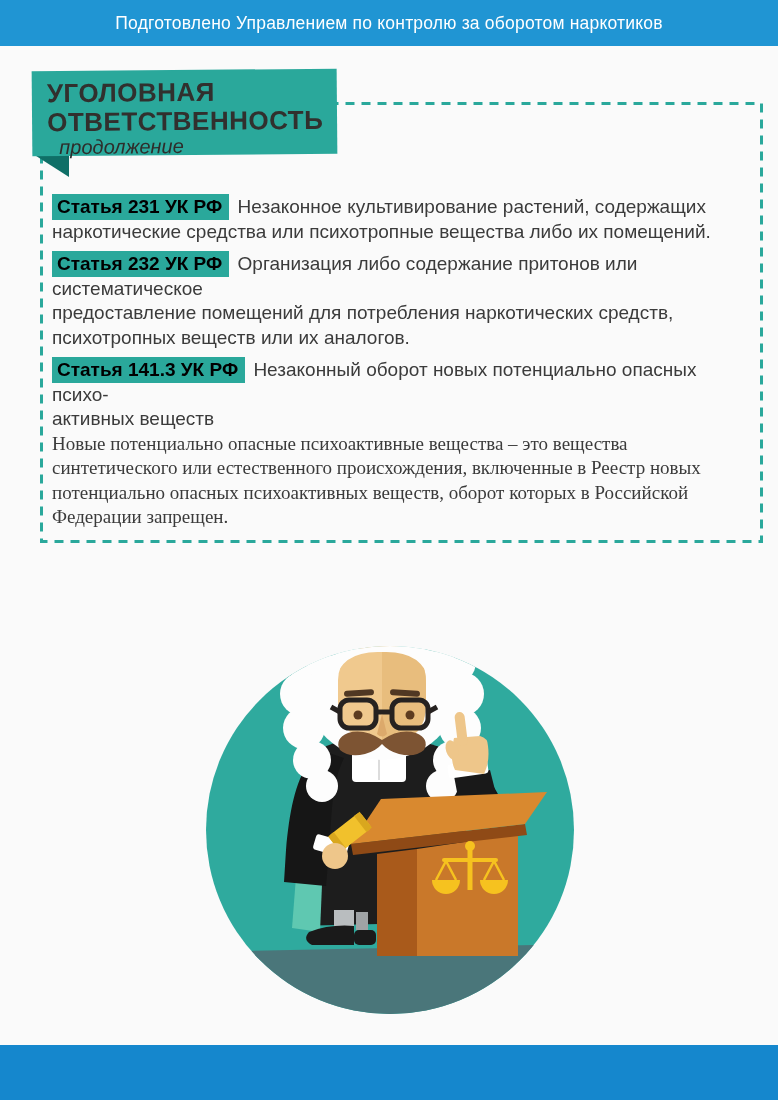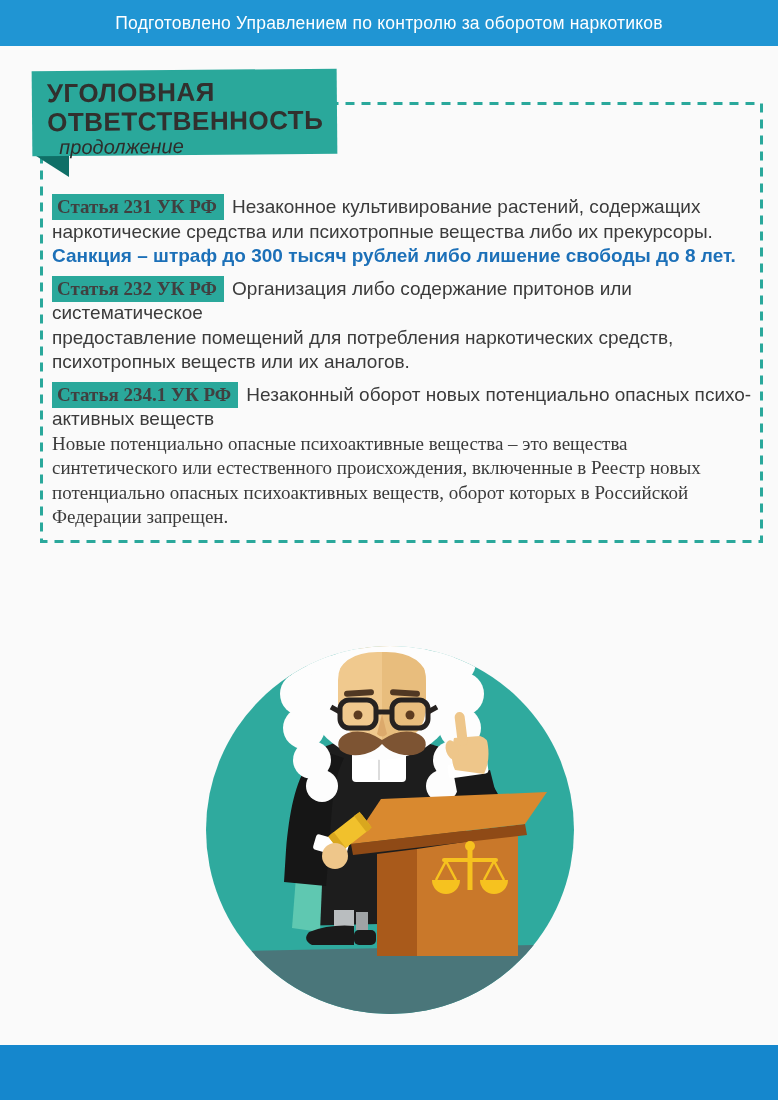--- a/index.html
+++ b/index.html
@@ -38,22 +38,22 @@
   .articles{
     position:absolute;left:40px;top:103px;width:723px;z-index:2;
     box-sizing:border-box;padding:92px 8px 0 12px;
   }
   .article{margin:0 0 8px 0;}
   .article .body{
     font-size:19px;line-height:24.5px;color:#3b3b3b;
     white-space:pre-wrap;
   }
   .badge{
-    background:#2aa89b;color:#404040;font-weight:bold;
-    padding:2px 7px 3px 5px;margin-right:3px;font-family:Liberation Serif, serif;
+    background:#2aa89b;color:#000000;font-weight:bold;
+    padding:2px 7px 3px 5px;margin-right:3px;
   }
   .sanction{
     font-size:19px;line-height:24.5px;color:#1c70b8;font-weight:bold;
     white-space:pre-wrap;
   }
   .note{
     font-size:19px;line-height:24.5px;color:#3b3b3b;white-space:pre-wrap;font-family:Liberation Serif, serif;
   }
   
   .judge{position:absolute;left:198px;top:588px;width:384px;height:432px;z-index:2;}
@@ -85,32 +85,31 @@
     <div class="t1">УГОЛОВНАЯ</div>
     <div class="t2">ОТВЕТСТВЕННОСТЬ</div>
     <div class="sub">продолжение</div>
   </div>
   <div class="banner-fold"></div>
 
   <div class="articles">
 
     <div class="article">
       <div class="body"><span class="badge">Статья 231 УК РФ</span><span> Незаконное культивирование растений, содержащих
-наркотические средства или психотропные вещества либо их прекурсоры.</span></div>
-      <div class="sanction">Санкция – штраф до 300 тысяч рублей либо лишение свободы до 8 лет.</div>
+наркотические средства или психотропные вещества либо их помещений.</span></div>
     </div>
 
     <div class="article">
       <div class="body"><span class="badge">Статья 232 УК РФ</span><span> Организация либо содержание притонов или систематическое
 предоставление помещений для потребления наркотических средств,
 психотропных веществ или их аналогов.</span></div>
     </div>
 
     <div class="article">
-      <div class="body"><span class="badge">Статья 234.1 УК РФ</span><span> Незаконный оборот новых потенциально опасных психо-
+      <div class="body"><span class="badge">Статья 141.3 УК РФ</span><span> Незаконный оборот новых потенциально опасных психо-
 активных веществ</span></div>
       <div class="note">Новые потенциально опасные психоактивные вещества – это вещества
 синтетического или естественного происхождения, включенные в Реестр новых
 потенциально опасных психоактивных веществ, оборот которых в Российской
 Федерации запрещен.</div>
     </div>
 
   </div>
 
   <svg class="judge" viewBox="0 0 384 432">

